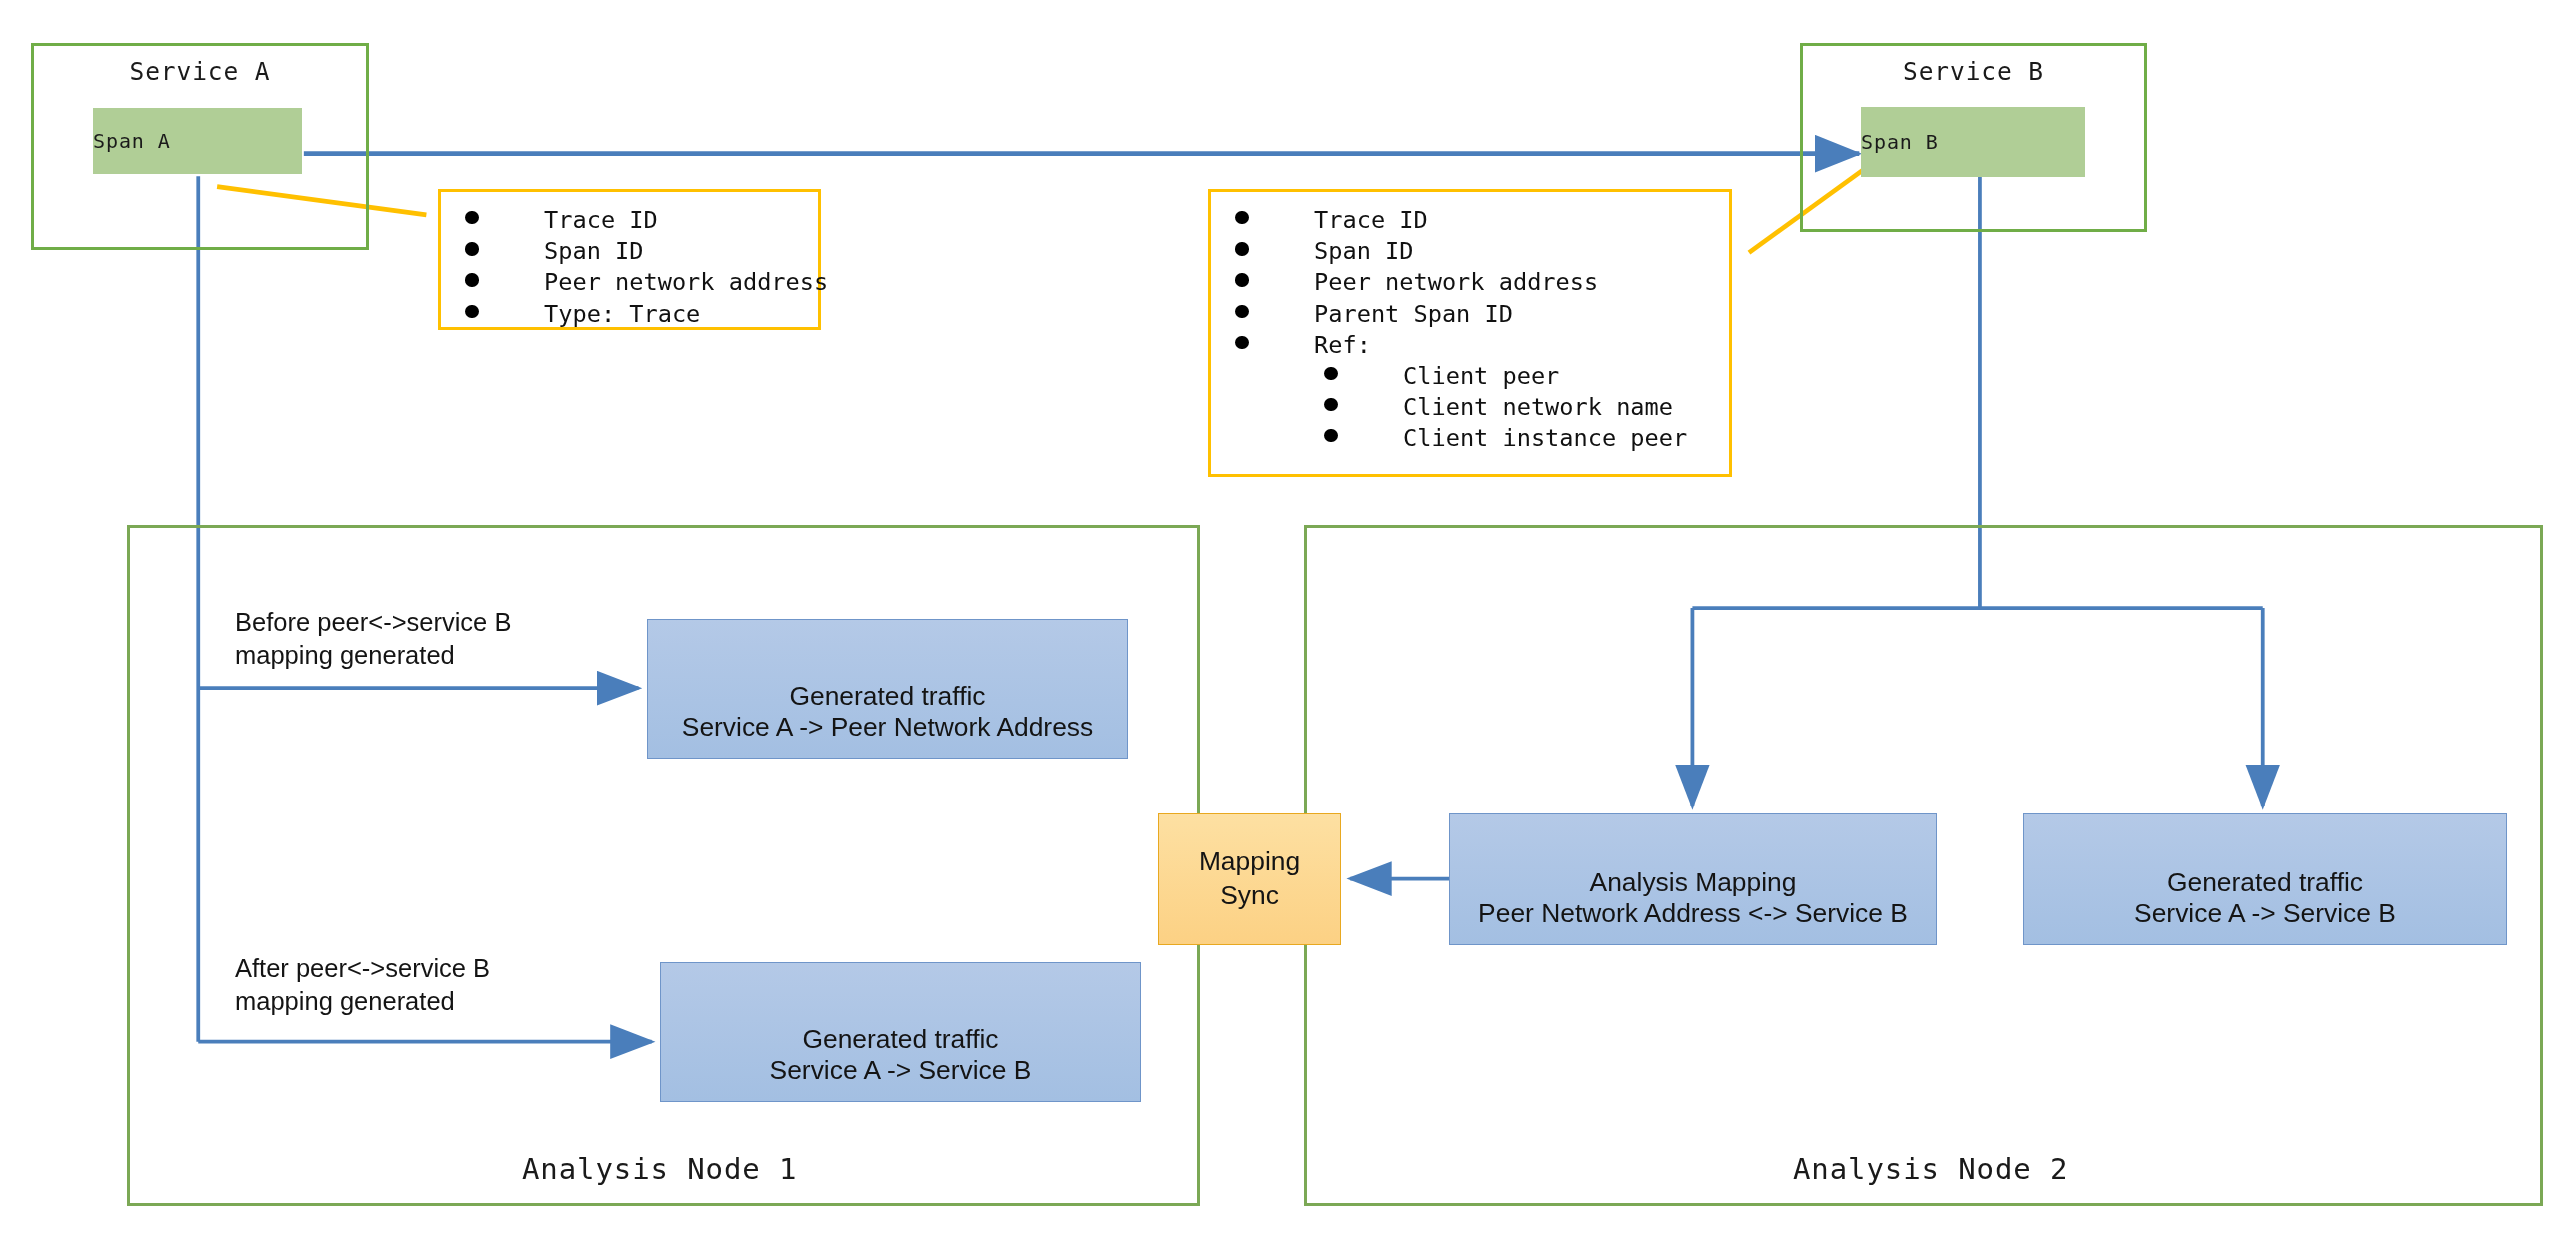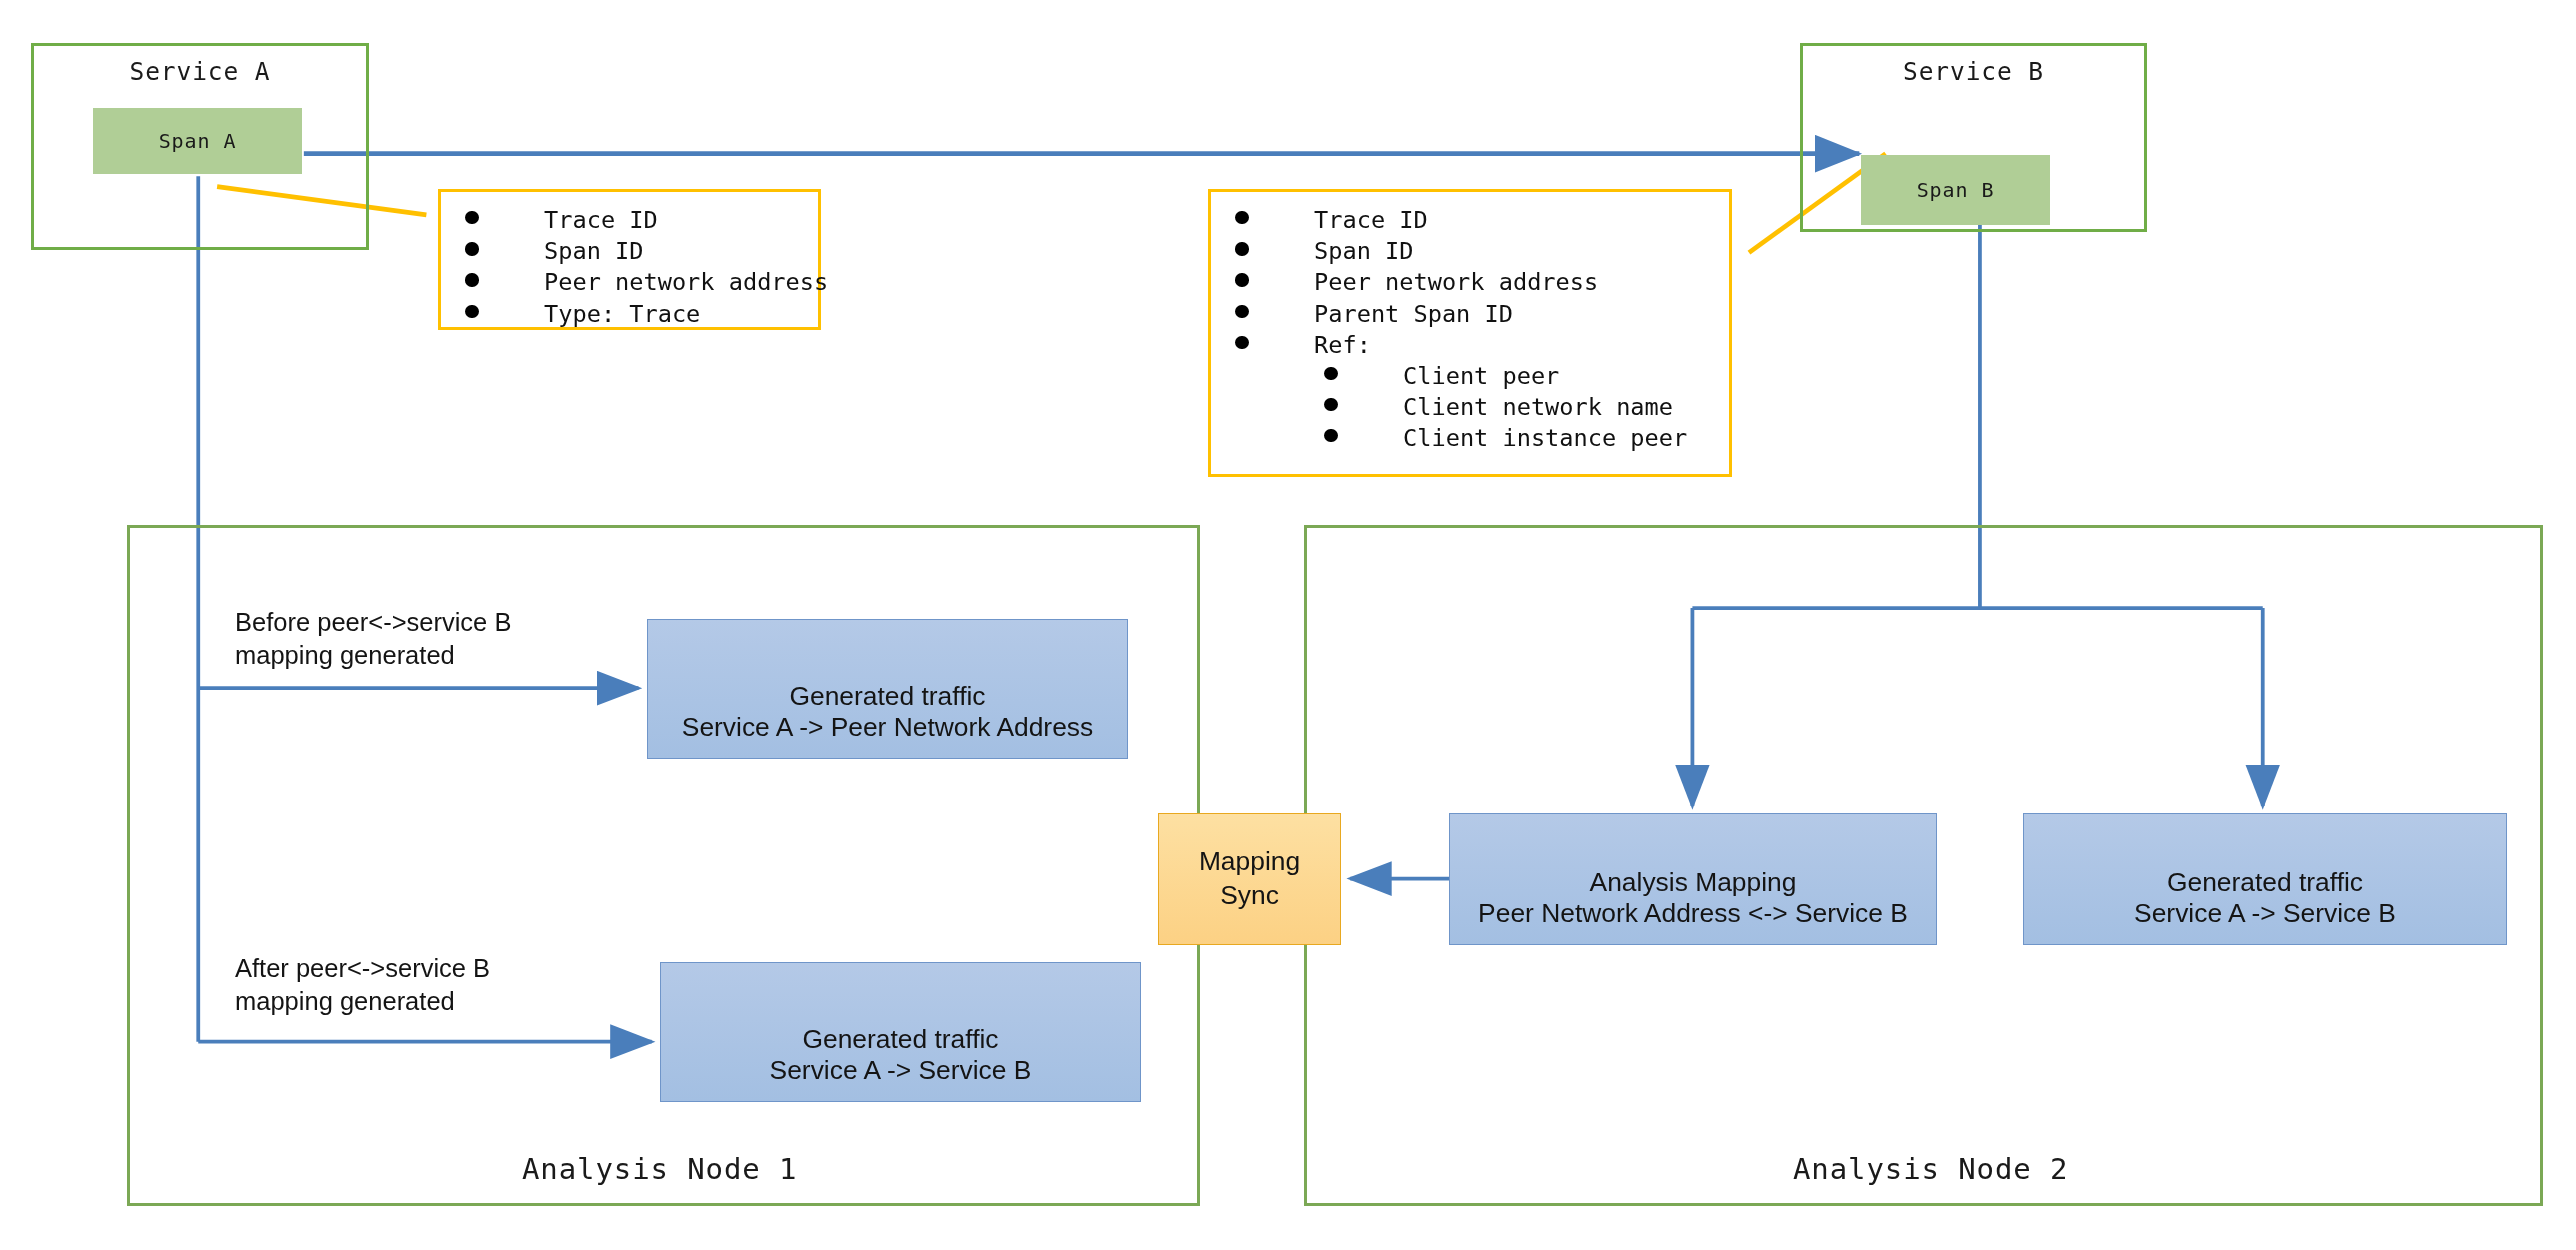--- a/index.html
+++ b/index.html
@@ -41,21 +41,20 @@
   }
   
   .span-box {
     position: absolute;
     background: #b0ce96;
     border: 2.8px solid #6fa c47;
     border-color: #6faa45;
     box-sizing: border-box;
     display: flex;
     align-items: center;
-    justify-content: center;
     font-family: "DejaVu Sans Mono", "Liberation Mono", monospace;
     font-size: 20px;
     color: #1a1a1a;
     letter-spacing: 0.9px;
   }
   
   .note-box {
     position: absolute;
     border: 3.8px solid #ffc000;
     background: #ffffff;
@@ -183,21 +182,21 @@
   <div class="service-box" style="left:31px; top:43px; width:338px; height:207px;">
     <div class="service-title" style="top:11.3px;">Service A</div>
   </div>
   <div class="span-box" style="left:93px; top:108px; width:209px; height:66px;">
     <span>Span A</span>
   </div>
 
   <div class="service-box" style="left:1800px; top:43px; width:347px; height:189px;">
     <div class="service-title" style="top:11.3px;">Service B</div>
   </div>
-  <div class="span-box" style="left:1861px; top:107px; width:189px; height:70px;margin-top:48px;">
+  <div class="span-box" style="left:1861px; top:107px; width:224px; height:70px;">
     <span>Span B</span>
   </div>
 
   <div class="note-box" style="left:438px; top:189px; width:383px; height:141px;">
     <ul class="note-list">
       <li class="lvl1">
         <span class="bullet"></span>
         <span class="txt">Trace ID</span>
       </li>
       <li class="lvl1">

